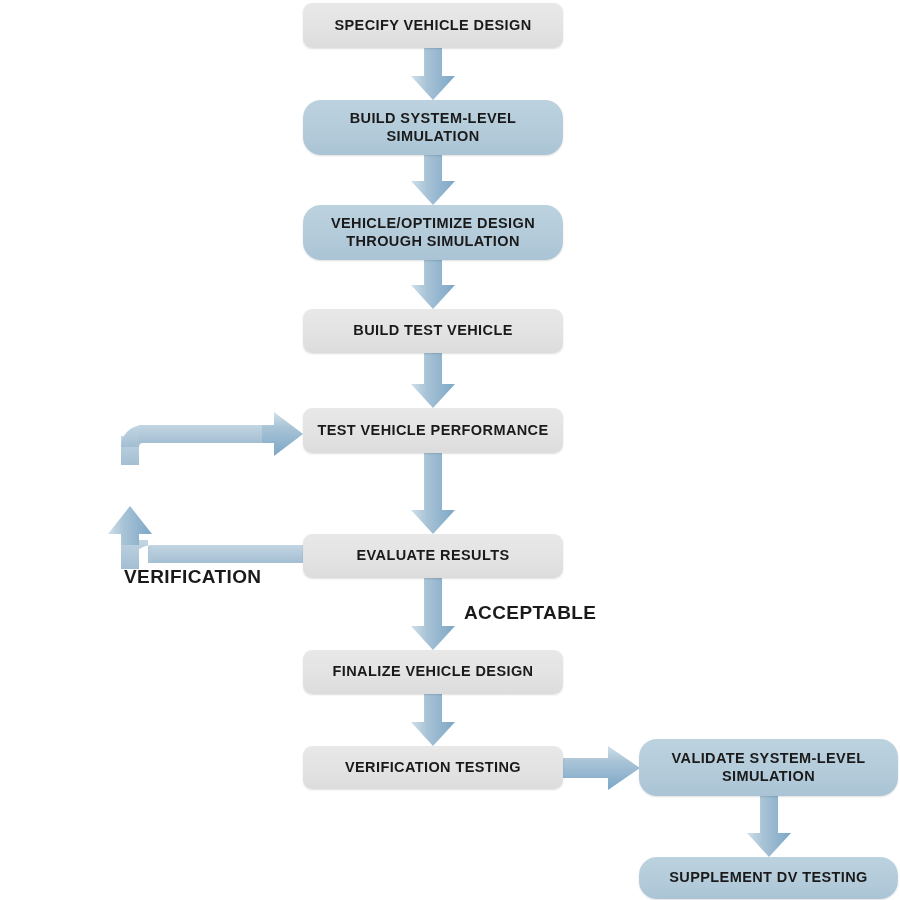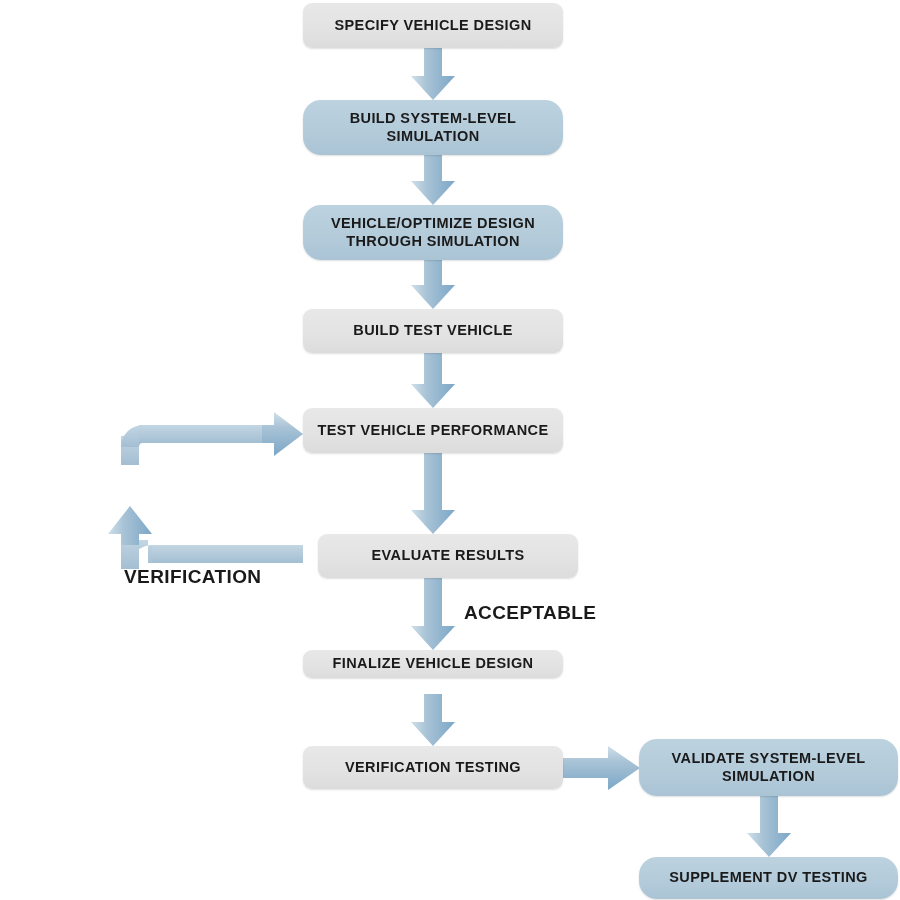--- a/index.html
+++ b/index.html
@@ -168,25 +168,25 @@
 
   <div class="node gray" style="left:303px; top:309px; width:260px; height:44px; font-size:14.5px;">
     <span class="label">BUILD TEST VEHICLE</span>
   </div>
 
   <div class="node gray" style="left:303px; top:408px; width:260px; height:45px; font-size:14.5px;">
     <span class="label">TEST VEHICLE PERFORMANCE</span>
   </div>
 
 
-  <div class="node gray" style="left:318px; top:534px; width:260px; height:44px; font-size:14.5px;">
+  <div class="node gray" style="left:303px; top:534px; width:260px; height:44px; font-size:14.5px;">
     <span class="label">EVALUATE RESULTS</span>
   </div>
 
-  <div class="node gray" style="left:303px; top:650px; width:260px; height:28px; font-size:14.5px;">
+  <div class="node gray" style="left:303px; top:650px; width:260px; height:44px; font-size:14.5px;">
     <span class="label">FINALIZE VEHICLE DESIGN</span>
   </div>
 
   <div class="node gray" style="left:303px; top:746px; width:260px; height:43px; font-size:14.5px;">
     <span class="label">VERIFICATION TESTING</span>
   </div>
 
   <div class="node blue" style="left:639px; top:739px; width:259px; height:57px; font-size:14.5px;">
     <span class="label">VALIDATE SYSTEM-LEVEL SIMULATION</span>
   </div>

